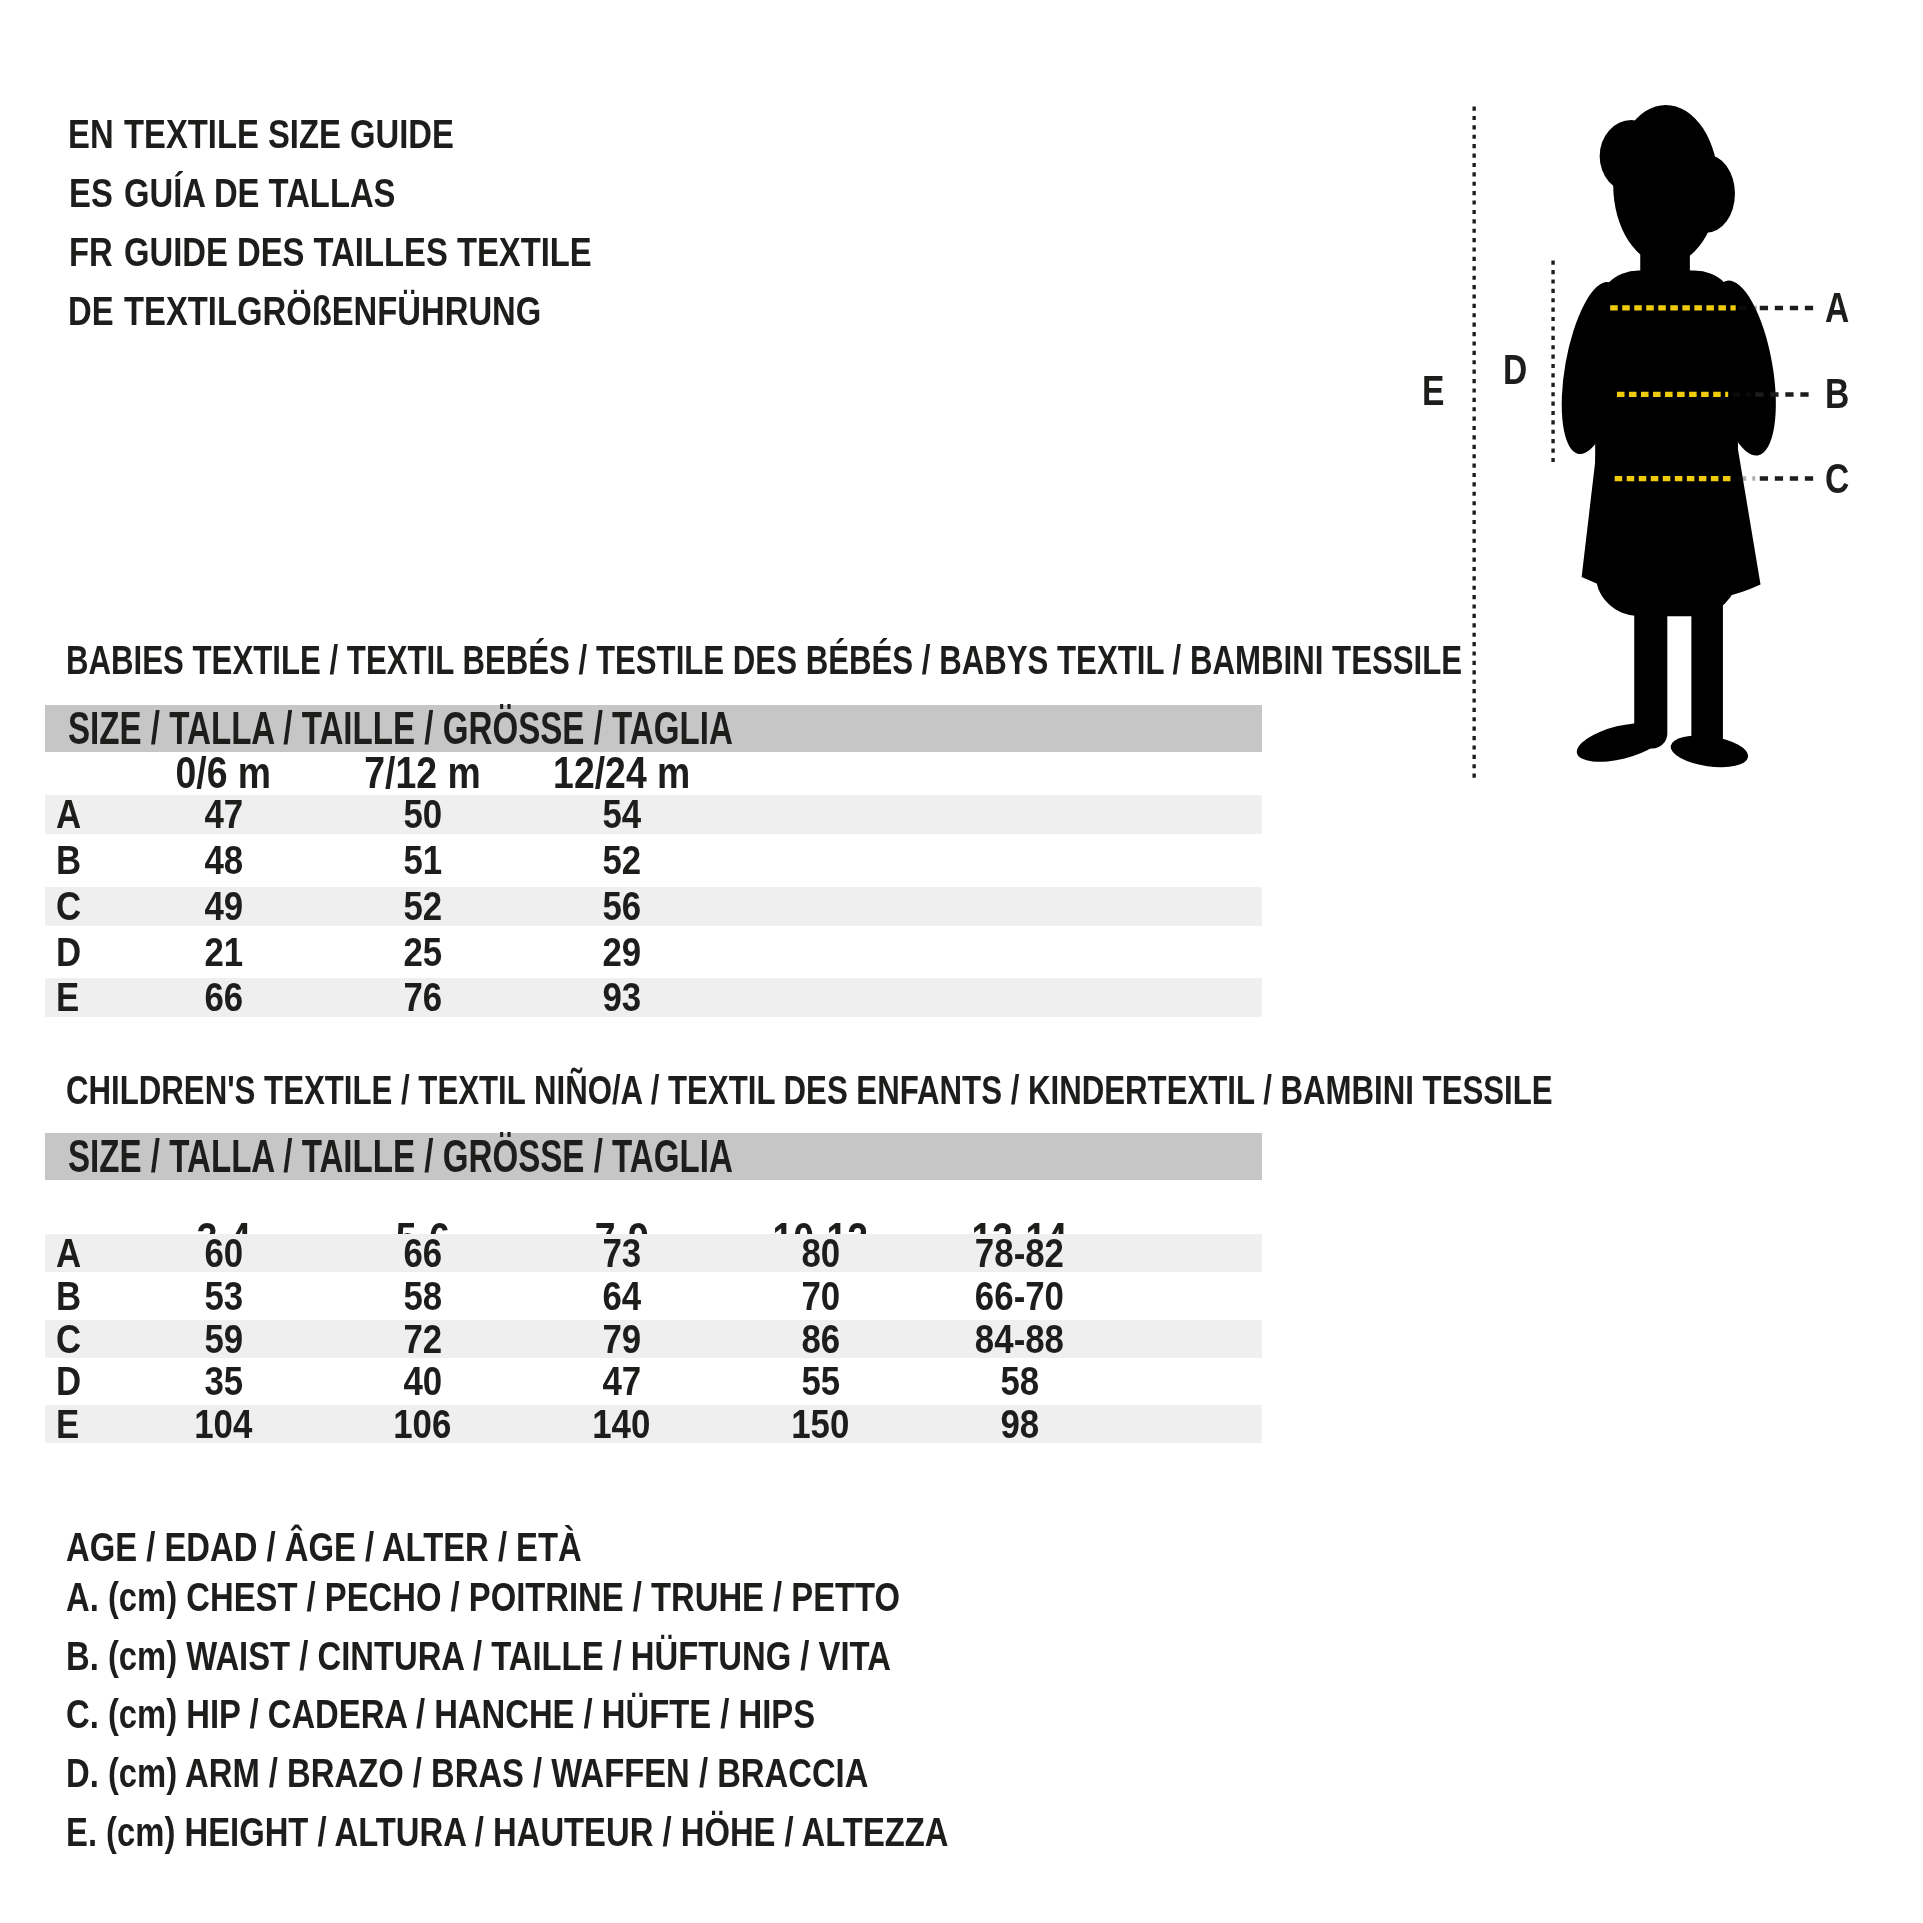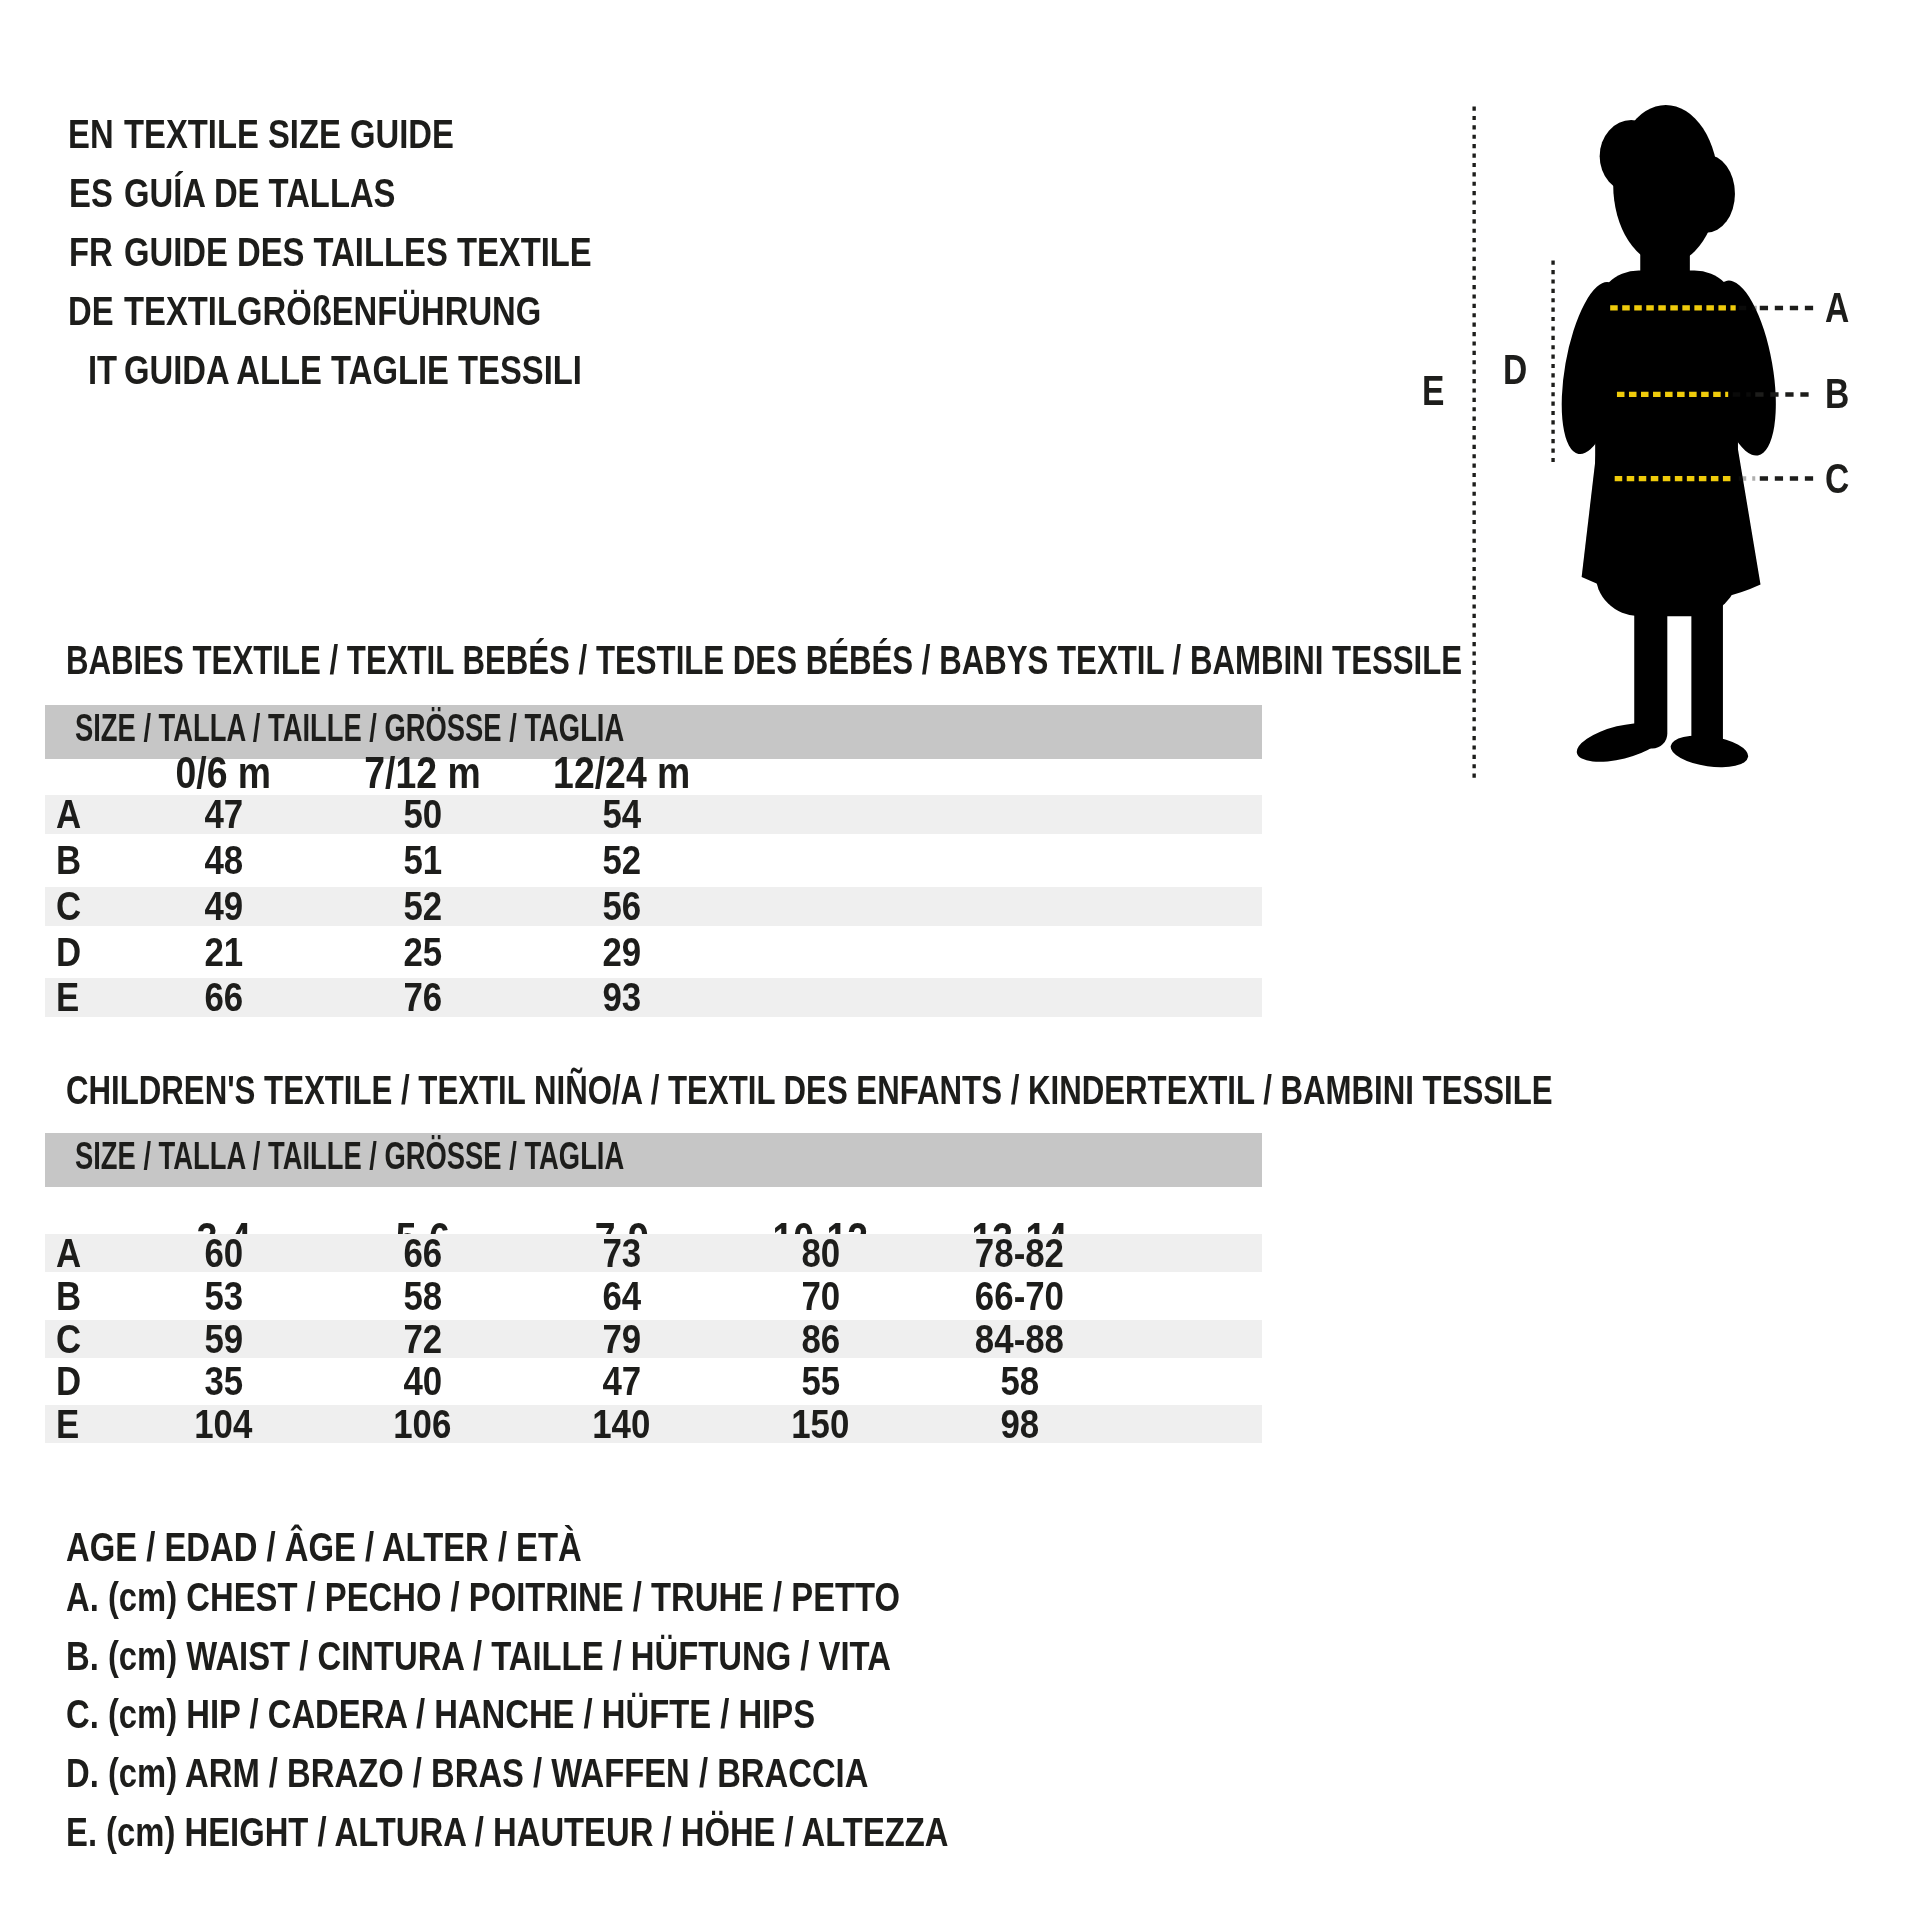--- a/index.html
+++ b/index.html
@@ -18,22 +18,22 @@
 
   
   .langs{left:68px;top:105px;text-align:right;}
   .lang-row{display:flex;height:59px;line-height:59px;font-size:41px;}
   .lang-code{width:56px;flex:0 0 56px;}
 
   
   .sec-title{left:66px;font-size:40px;line-height:42px;}
 
   
-  .tbl-bar{left:45px;width:1217px;height:54px;background:#c6c6c6;
-           font-size:38px;line-height:47px;padding-left:30px;box-sizing:border-box;}
+  .tbl-bar{left:45px;width:1217px;height:47px;background:#c6c6c6;
+           font-size:46px;line-height:47px;padding-left:23px;box-sizing:border-box;}
   .trow{left:45px;width:1217px;display:flex;}
   .letter-cell{flex:0 0 79px;padding-left:10.5px;box-sizing:border-box;text-align:left;}
   .vcell{flex:0 0 199px;text-align:center;}
   .hdr{font-size:44px;}
   .vals{font-size:41px;}
   .stripe{background:#efefef;}
 
   
   .legend-line{left:66px;font-size:41px;line-height:45px;}
 
@@ -56,24 +56,20 @@
       <span class="lang-code"><span class="c">ES</span></span>
       <span class="c">GUÍA DE TALLAS</span>
     </div>
     <div class="lang-row">
       <span class="lang-code"><span class="c">FR</span></span>
       <span class="c">GUIDE DES TAILLES TEXTILE</span>
     </div>
     <div class="lang-row">
       <span class="lang-code"><span class="c">DE</span></span>
       <span class="c">TEXTILGRÖßENFÜHRUNG</span>
-    </div>
-    <div class="lang-row">
-      <span class="lang-code"><span class="c">IT</span></span>
-      <span class="c">GUIDA ALLE TAGLIE TESSILI</span>
     </div>
   </div>
 
   <svg class="abs" style="left:1420px;top:90px;" width="436" height="699" viewBox="0 0 580 930">
 
     <line x1="72" y1="22" x2="72" y2="916" stroke="#1d1d1b" stroke-width="4.5" stroke-dasharray="5.5 7"></line>
 
     <line x1="177" y1="227" x2="177" y2="500" stroke="#1d1d1b" stroke-width="4.5" stroke-dasharray="5.5 7"></line>
 
     <g transform="translate(185,18)" fill="#000000">

